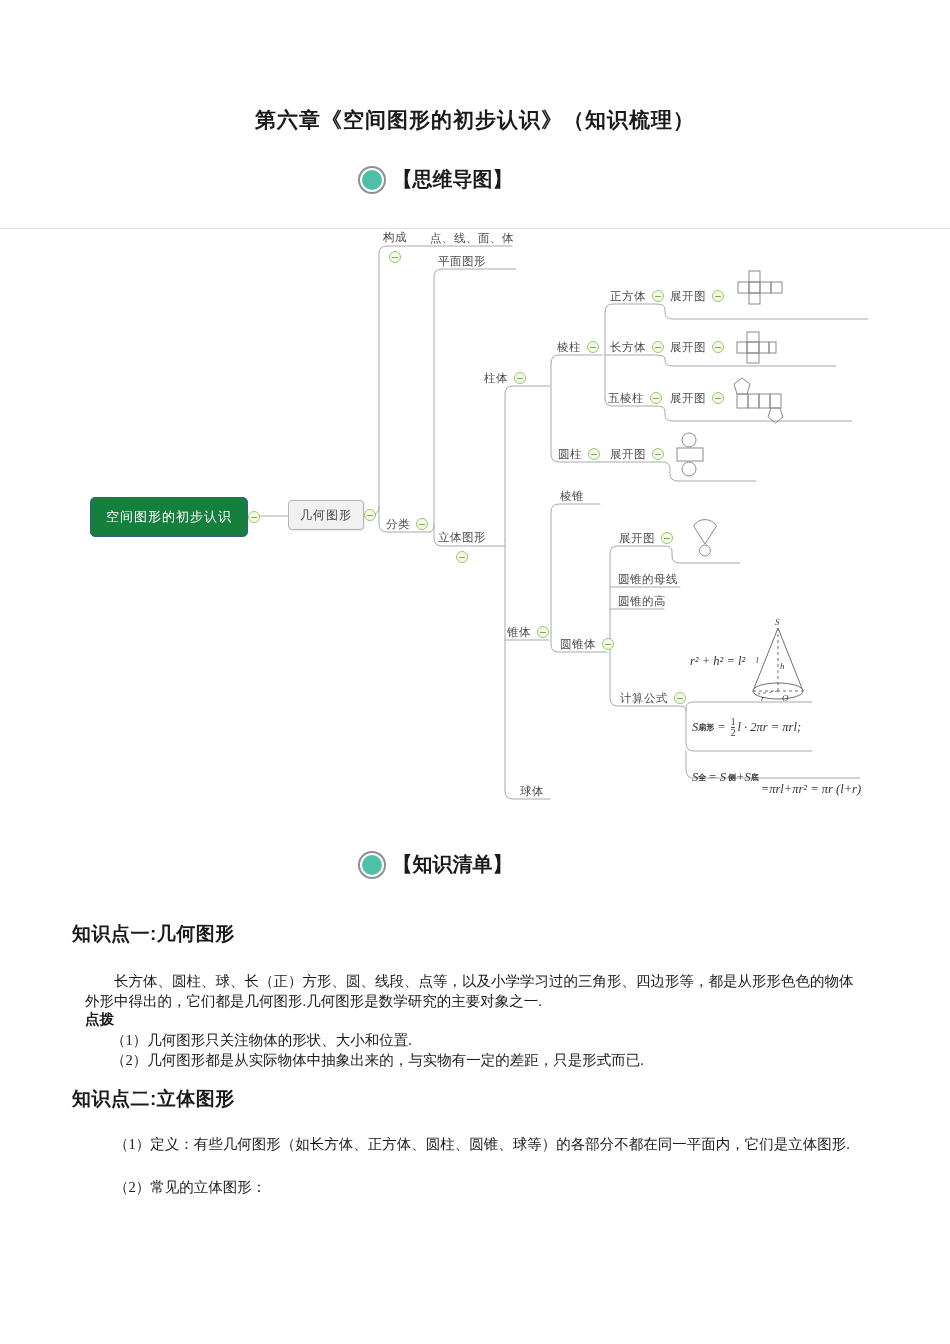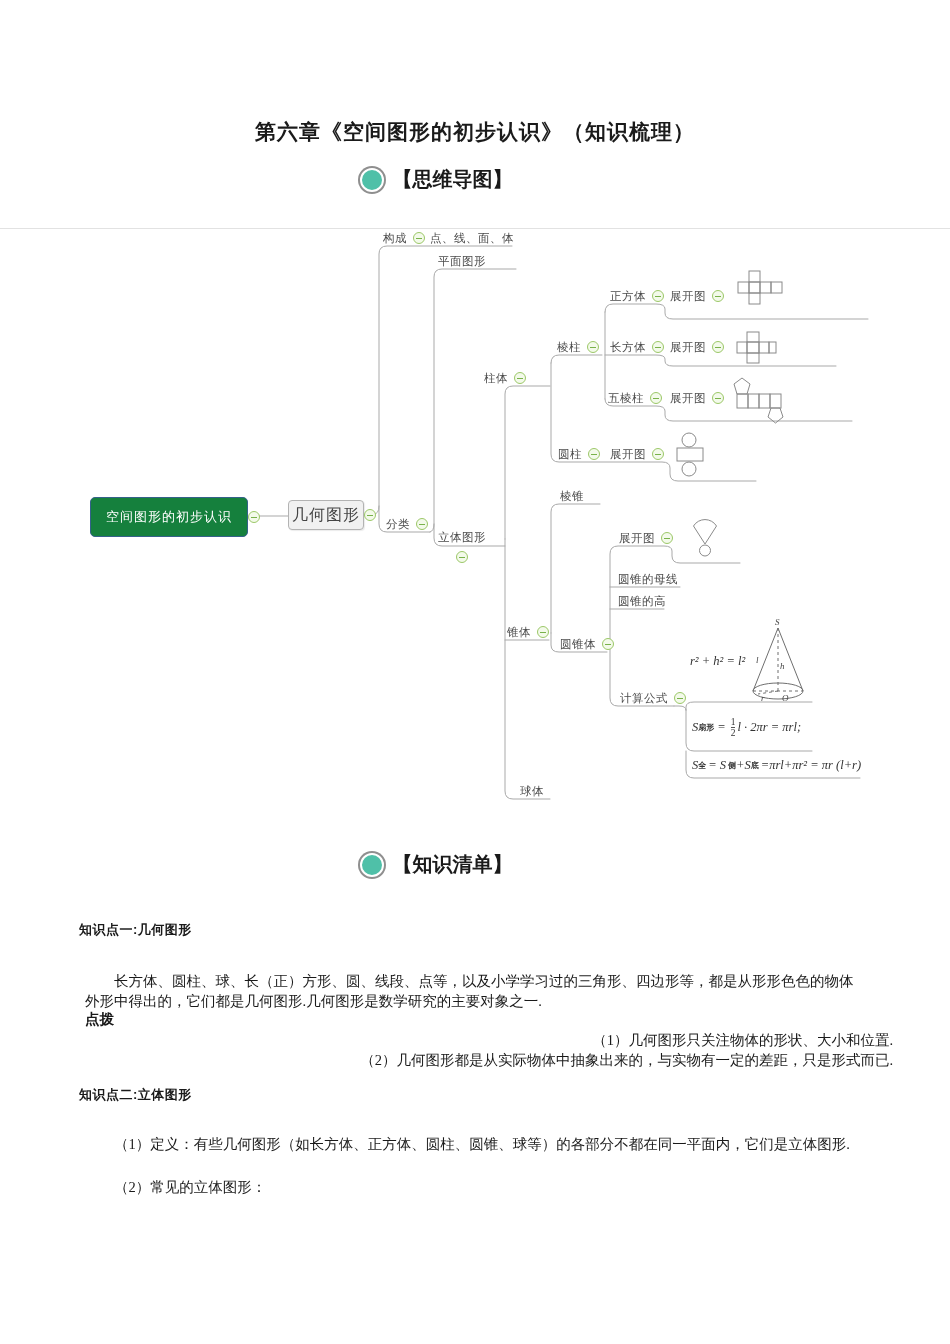--- a/index.html
+++ b/index.html
@@ -2,21 +2,21 @@
 <html><head>
 <meta charset="utf-8">
 <style>
   html,body{margin:0;padding:0;}
   body{
     width:950px;height:1344px;position:relative;background:#ffffff;
     font-family:"Liberation Serif","DejaVu Serif",serif;color:#1a1a1a;overflow:hidden;
   }
   
   .doc-title{
-    position:absolute;top:118px;left:0;width:950px;text-align:center;
+    position:absolute;top:106px;left:0;width:950px;text-align:center;
     font-size:21px;font-weight:bold;letter-spacing:1px;
   }
   .section-head{
     position:absolute;left:0;width:872px;display:flex;justify-content:center;
     align-items:center;gap:9px;
   }
   .section-head.mm{top:166px;}
   .section-head.kn{top:851px;}
   .bullet-circle{
     width:20px;height:20px;border-radius:50%;background:#4fc0a8;
@@ -43,45 +43,45 @@
   }
   .mm-root{
     position:absolute;left:90px;top:268px;width:156px;height:38px;
     background:#15803d;border:1px solid #35618a;border-radius:5px;
     color:#ffffff;font-size:13px;display:flex;align-items:center;justify-content:center;
     letter-spacing:1px;
   }
   .mm-geo{
     position:absolute;left:288px;top:271px;width:74px;height:28px;
     background:#f1f1f1;border:1px solid #b3b3b3;border-radius:4px;
-    color:#444;font-size:16px;display:flex;align-items:center;justify-content:center;
+    color:#444;font-size:12px;display:flex;align-items:center;justify-content:center;
     letter-spacing:1px;box-shadow:1px 1px 1px rgba(0,0,0,0.08);
   }
   .mm-icon-floating{position:absolute;}
   .mm-formula{
     position:absolute;display:flex;align-items:center;white-space:nowrap;
     font-family:"Liberation Serif","DejaVu Serif",serif;font-style:italic;
     font-size:12.5px;color:#333;
   }
   .mm-formula sub{font-size:8px;font-style:normal;font-weight:bold;}
   .frac{display:inline-flex;flex-direction:column;align-items:center;
     font-size:9.5px;line-height:1.1;margin:0 2px;font-style:normal;}
   .frac .den{border-top:1px solid #555;padding-top:0px;}
   
   .kp-title{
-    position:absolute;left:79px;font-size:13px;font-weight:bold;
+    position:absolute;left:72px;font-size:19px;font-weight:bold;
     font-family:"Liberation Sans","DejaVu Sans",sans-serif;letter-spacing:0.5px;
   }
   .kp-para{
     position:absolute;left:85px;width:782px;font-size:14.5px;line-height:19.5px;
     text-indent:2em;
   }
   .kp-tip-label{position:absolute;left:85px;font-size:14.5px;font-weight:bold;
     font-family:"Liberation Sans","DejaVu Sans",sans-serif;}
-  .kp-tip{position:absolute;left:85px;width:782px;font-size:14.5px;padding-left:26px;text-align:right;}
+  .kp-tip{position:absolute;left:85px;width:782px;font-size:14.5px;padding-left:26px;}
 </style>
 </head>
 <body>
 
 <div class="doc-title">第六章《空间图形的初步认识》（知识梳理）</div>
 
 <div class="section-head mm">
   <span class="bullet-circle"></span>
   <span class="section-title">【思维导图】</span>
 </div>
@@ -180,21 +180,21 @@
       <text x="761" y="472">r</text>
       <text x="782" y="472">O</text>
     </g>
   </svg>
 
   <div class="mm-root">空间图形的初步认识</div>
   <span class="minus-icon mm-icon-floating" style="left:248px;top:282px;"></span>
   <div class="mm-geo">几何图形</div>
   <span class="minus-icon mm-icon-floating" style="left:364px;top:280px;"></span>
 
-  <div class="mm-label" style="left:383px;top:1px;">
+  <div class="mm-label" style="left:383px;top:1px;flex-direction:column;">
     <span>构成</span>
     <span class="minus-icon"></span>
   </div>
   <div class="mm-label" style="left:430px;top:1px;">
     <span>点、线、面、体</span>
   </div>
   <div class="mm-label" style="left:438px;top:24px;">
     <span>平面图形</span>
   </div>
   <div class="mm-label" style="left:386px;top:287px;">
@@ -287,21 +287,21 @@
       </span>
     <span>l · 2πr = πrl;</span>
   </div>
   <div class="mm-formula" style="left:692px;top:529px;">
     <span>S</span>
       <sub>全</sub>
     <span style="margin:0 2px;">= S</span>
       <sub>侧</sub>
     <span>+S</span>
       <sub>底</sub>
-    <span style="margin-left:2px;">=πrl+πr² = πr (l+r)</span>
+    <span style="margin-left:2px;margin-top:24px;">=πrl+πr² = πr (l+r)</span>
   </div>
 </div>
 
 <div class="section-head kn">
   <span class="bullet-circle"></span>
   <span class="section-title">【知识清单】</span>
 </div>
 
 <div class="kp-title" style="top:921px;">知识点一:几何图形</div>
 <div class="kp-para" style="top:972px;">长方体、圆柱、球、长（正）方形、圆、线段、点等，以及小学学习过的三角形、四边形等，都是从形形色色的物体外形中得出的，它们都是几何图形.几何图形是数学研究的主要对象之一.</div>

